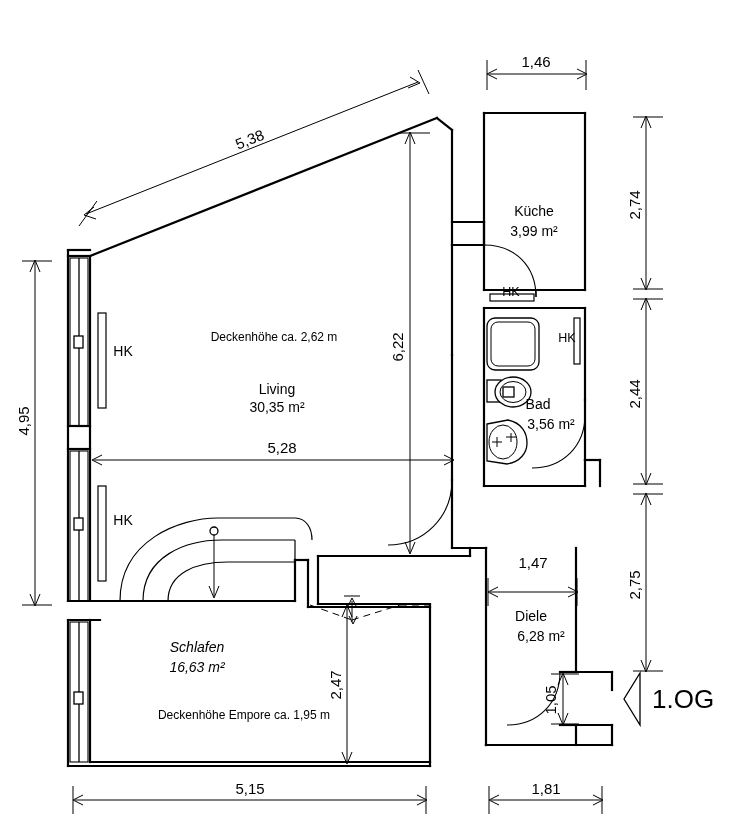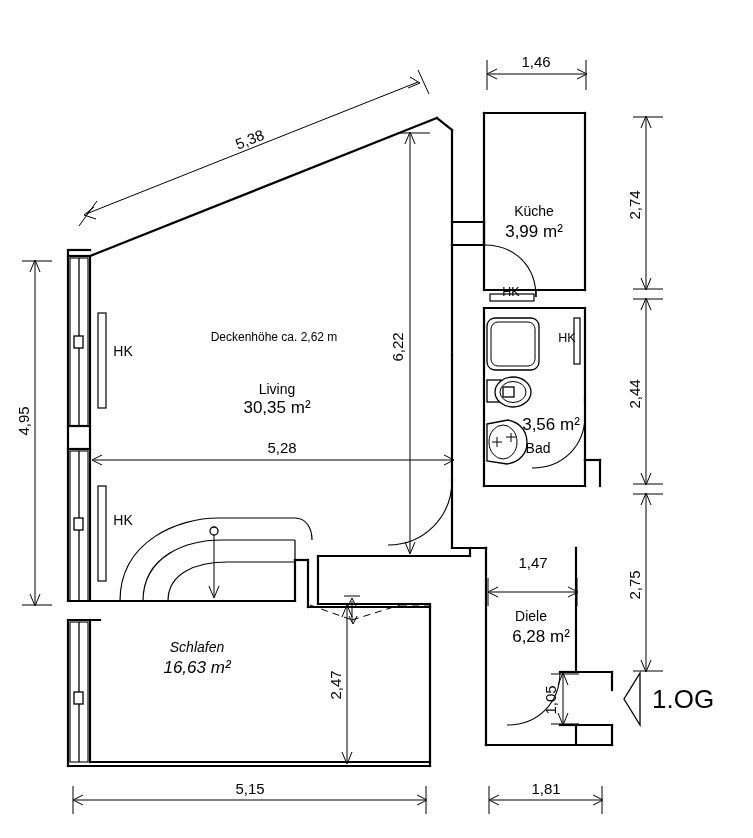--- a/index.html
+++ b/index.html
@@ -89,21 +89,21 @@
     color: #000000;
     white-space: nowrap;
     line-height: 1.12;
     font-family: "Liberation Sans", sans-serif;
   }
   .room-name {
     font-size: 14px;
     text-align: center;
   }
   .room-area {
-    font-size: 17px;
+    font-size: 14px;
     text-align: center;
   }
   .room-ital {
     font-style: italic;
   }
   .note {
     font-size: 12px;
     text-align: center;
   }
   .dim {
@@ -428,28 +428,29 @@
 
   </svg>
 
   <div class="txt note ctr" style="left:274px; top:338px;">Deckenhöhe ca. 2,62 m</div>
   <div class="txt room-name ctr" style="left:277px; top:390px;">Living</div>
   <div class="txt room-area ctr" style="left:277px; top:408px;">30,35 m²</div>
 
   <div class="txt room-name ctr" style="left:534px; top:212px;">Küche</div>
   <div class="txt room-area ctr" style="left:534px; top:232px;">3,99 m²</div>
 
-  <div class="txt room-name ctr" style="left:538px; top:405px;margin-top:44px;">Bad</div>
+  <div class="txt room-name ctr" style="left:538px; top:405px;">Bad</div>
   <div class="txt room-area ctr" style="left:551px; top:425px;">3,56 m²</div>
 
   <div class="txt room-name ctr" style="left:531px; top:617px;">Diele</div>
   <div class="txt room-area ctr" style="left:541px; top:637px;">6,28 m²</div>
 
   <div class="txt room-name room-ital ctr" style="left:197px; top:648px;">Schlafen</div>
   <div class="txt room-area room-ital ctr" style="left:197px; top:668px;">16,63 m²</div>
+  <div class="txt note ctr" style="left:244px; top:716px;">Deckenhöhe Empore ca. 1,95 m</div>
 
   <div class="txt dim ctr" style="left:250px; top:140px; transform:translate(-50%,-50%) rotate(-21.5deg);">5,38</div>
 
   <div class="txt dim ctr" style="left:536px; top:62px;">1,46</div>
 
   <div class="txt dim-v ctr" style="left:398px; top:347px; transform:translate(-50%,-50%) rotate(-90deg);">6,22</div>
 
   <div class="txt dim ctr" style="left:282px; top:448px;text-align:center;">5,28</div>
 
   <div class="txt dim-v ctr" style="left:24px; top:421px; transform:translate(-50%,-50%) rotate(-90deg);">4,95</div>

